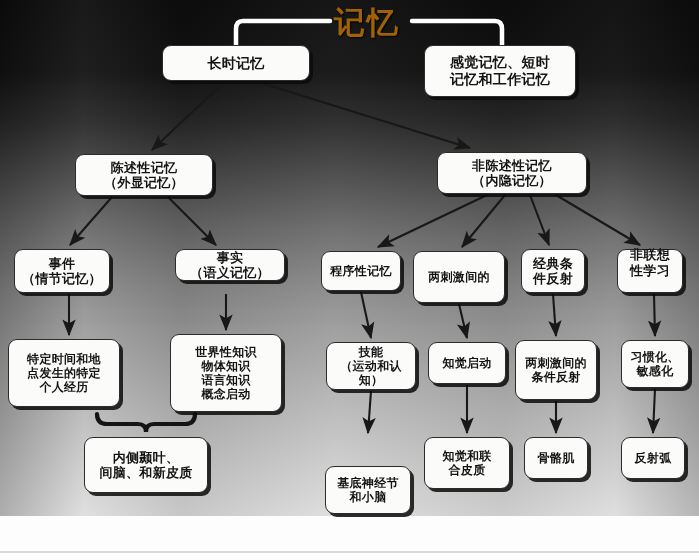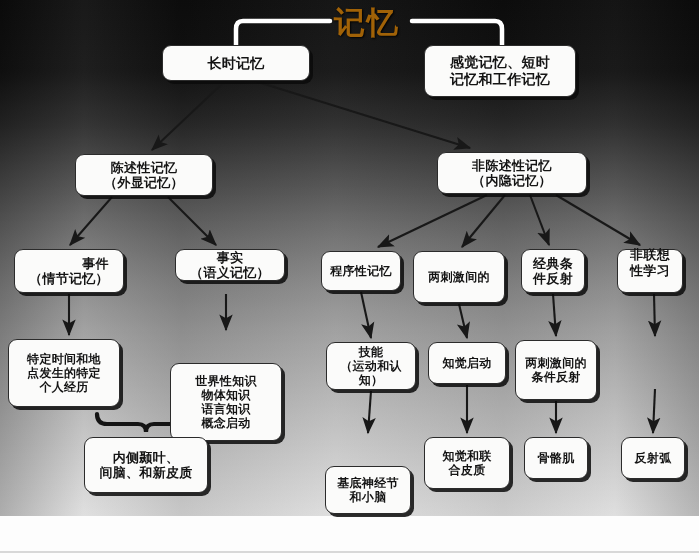--- a/index.html
+++ b/index.html
@@ -149,21 +149,21 @@
 记忆和工作记忆</span>
     </div>
   <div class="node" style="left: 75px; top: 154px; width: 138px; height: 42px; font-size: 13px;">
       <span>陈述性记忆
 （外显记忆）</span>
     </div>
   <div class="node" style="left: 437px; top: 152px; width: 150px; height: 42px; font-size: 13px;">
       <span>非陈述性记忆
 （内隐记忆）</span>
     </div>
-  <div class="node" style="left: 14px; top: 249px; width: 110px; height: 44px; font-size: 13px; text-align: right;">
+  <div class="node" style="left: 14px; top: 249px; width: 96px; height: 44px; font-size: 13px;">
       <span>事件
 （情节记忆）</span>
     </div>
   <div class="node" style="left: 175px; top: 249px; width: 110px; height: 32px; font-size: 13px;">
       <span>事实
 （语义记忆）</span>
     </div>
   <div class="node" style="left: 321px; top: 251px; width: 80px; height: 40px; font-size: 12px;">
       <span>程序性记忆</span>
     </div>
@@ -176,37 +176,41 @@
     </div>
   <div class="node" style="left: 617px; top: 249px; width: 66px; height: 44px; font-size: 13px; align-items: flex-end;">
       <span>非联想
 性学习</span>
     </div>
   <div class="node" style="left: 8px; top: 339px; width: 112px; height: 68px; font-size: 12px;">
       <span>特定时间和地
 点发生的特定
 个人经历</span>
     </div>
-  <div class="node" style="left: 170px; top: 334px; width: 112px; height: 78px; font-size: 12px; margin-top: 29px;">
+  <div class="node" style="left: 170px; top: 334px; width: 112px; height: 78px; font-size: 12px;">
       <span>世界性知识
 物体知识
 语言知识
 概念启动</span>
     </div>
   <div class="node" style="left: 326px; top: 342px; width: 90px; height: 48px; font-size: 12px;">
       <span>技能
 （运动和认知）</span>
     </div>
   <div class="node" style="left: 428px; top: 342px; width: 78px; height: 42px; font-size: 12px;">
       <span>知觉启动</span>
     </div>
   <div class="node" style="left: 515px; top: 340px; width: 82px; height: 60px; font-size: 12px;">
       <span>两刺激间的
 条件反射</span>
     </div>
+  <div class="node" style="left: 621px; top: 340px; width: 68px; height: 48px; font-size: 12px;">
+      <span>习惯化、
+敏感化</span>
+    </div>
   <div class="node" style="left: 84px; top: 437px; width: 124px; height: 56px; font-size: 13px;">
       <span>内侧颞叶、
 间脑、和新皮质</span>
     </div>
   <div class="node" style="left: 325px; top: 437px; width: 86px; height: 48px; font-size: 12px; margin-top: 29px;">
       <span>基底神经节
 和小脑</span>
     </div>
   <div class="node" style="left: 424px; top: 437px; width: 86px; height: 52px; font-size: 12px;">
       <span>知觉和联

